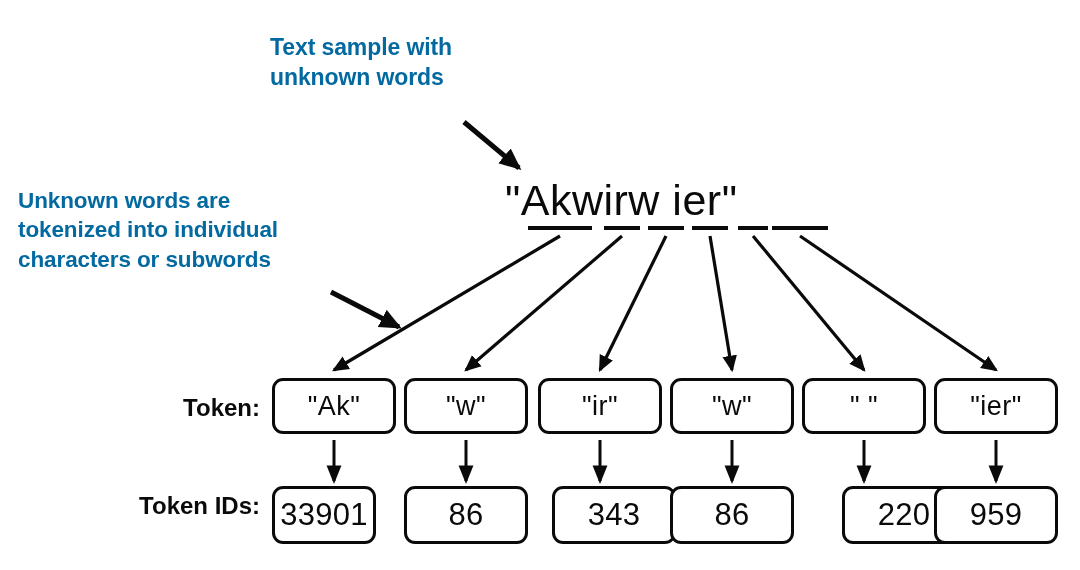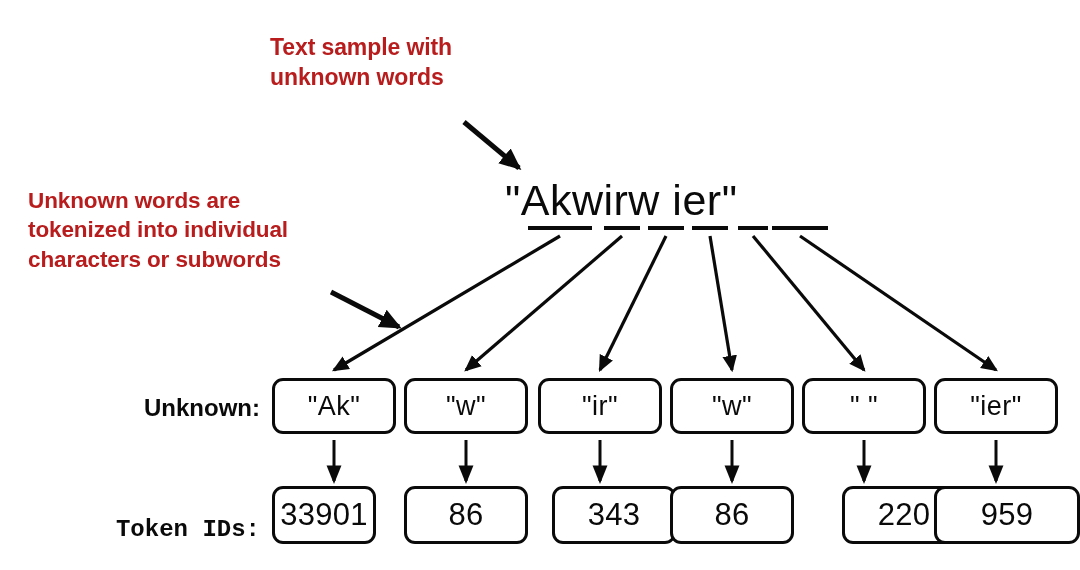--- a/index.html
+++ b/index.html
@@ -14,48 +14,48 @@
     background: #ffffff;
     overflow: hidden;
     font-family: "Liberation Sans", sans-serif;
   }
 
   
   .annotation {
     position: absolute;
     font-family: "Liberation Sans", sans-serif;
     font-weight: bold;
-    color: #b91c1c;
+    color: #0369a1;
     line-height: 1.30;
     white-space: pre-line;
     letter-spacing: -0.1px;
   }
   #ann-top {
     left: 270px;
     top: 33px;
     font-size: 23px;
   }
   #ann-left {
-    left: 28px;
+    left: 18px;
     top: 186px;
     font-size: 22.5px;
   }
 
   
   .row-label {
     position: absolute;
     font-family: "Liberation Sans", sans-serif;
     font-weight: bold;
     font-size: 24px;
     color: #0a0a0a;
     text-align: right;
     width: 200px;
   }
   #label-tokens { left: 60px; top: 394px; }
-  #label-token-ids { left: 60px; top: 516px; font-family: Liberation Mono, monospace; }
+  #label-token-ids { left: 60px; top: 492px; }
 
   
   #sample-text {
     position: absolute;
     left: 505px;
     top: 176px;
     font-family: "Liberation Sans", sans-serif;
     font-weight: 400;
     font-size: 43px;
     letter-spacing: 0.5px;
@@ -105,21 +105,21 @@
 
 <div id="canvas">
 
   <div class="annotation" id="ann-top">Text sample with
 unknown words</div>
 
   <div class="annotation" id="ann-left">Unknown words are
 tokenized into individual
 characters or subwords</div>
 
-  <div class="row-label" id="label-tokens">Unknown:</div>
+  <div class="row-label" id="label-tokens">Token:</div>
 
   <div class="row-label" id="label-token-ids">Token IDs:</div>
 
   <div id="sample-text">"Akwirw ier"</div>
 
   <svg id="overlay" viewBox="0 0 1080 570">
     <defs>
       <marker id="ahead" viewBox="0 0 10 10" refX="8.6" refY="5" markerWidth="5.2" markerHeight="5.2" orient="auto-start-reverse">
         <path d="M 0 0.6 L 10 5 L 0 9.4 z" fill="#0a0a0a"></path>
       </marker>
@@ -168,16 +168,16 @@
       <div class="box id-box" style="left: 272px; width: 104px;">33901</div>
       <div class="box token-box" style="left: 404px; width: 124px;">"w"</div>
       <div class="box id-box" style="left: 404px; width: 124px;">86</div>
       <div class="box token-box" style="left: 538px; width: 124px;">"ir"</div>
       <div class="box id-box" style="left: 552px; width: 124px;">343</div>
       <div class="box token-box" style="left: 670px; width: 124px;">"w"</div>
       <div class="box id-box" style="left: 670px; width: 124px;">86</div>
       <div class="box token-box" style="left: 802px; width: 124px;">" "</div>
       <div class="box id-box" style="left: 802px; width: 124px; margin-left: 40px;">220</div>
       <div class="box token-box" style="left: 934px; width: 124px;">"ier"</div>
-      <div class="box id-box" style="left: 934px; width: 146px;">959</div>
+      <div class="box id-box" style="left: 934px; width: 124px;">959</div>
     </div>
 
 </div>
 
 </body></html>

